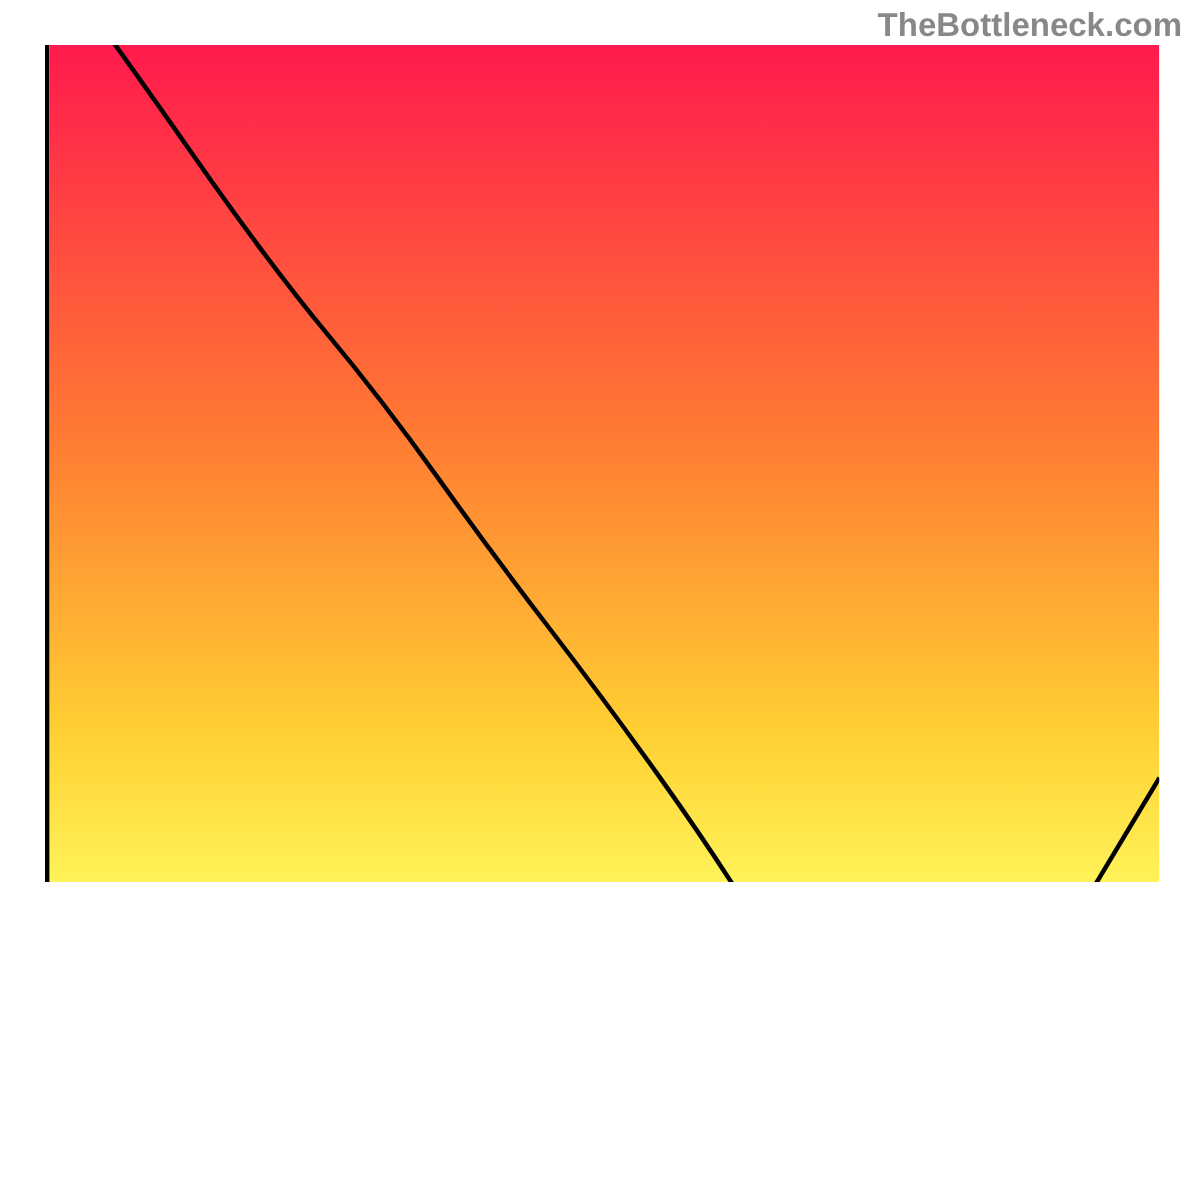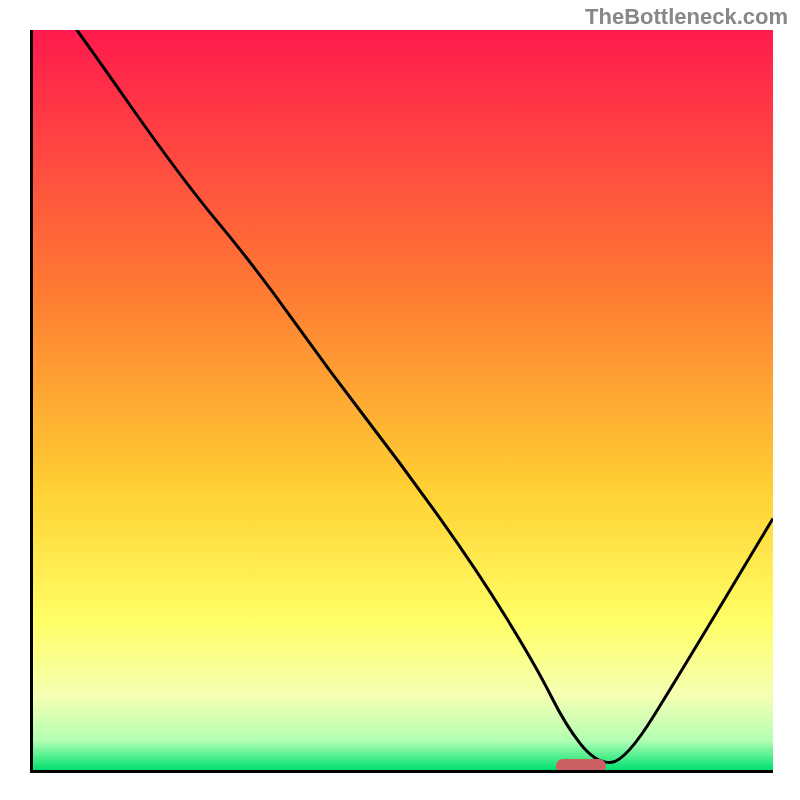--- a/index.html
+++ b/index.html
@@ -3,21 +3,21 @@
 <meta charset="utf-8">
 <style>
   body {
     margin: 0;
     padding: 0;
     background: #ffffff;
     font-family: Arial, sans-serif;
   }
   .container {
     width: 800px;
-    height: 800px;
+    height: 588px;
     position: relative;
   }
   .watermark {
     position: absolute;
     top: 4px;
     right: 12px;
     font-size: 22px;
     font-weight: bold;
     color: #888888;
     z-index: 10;

